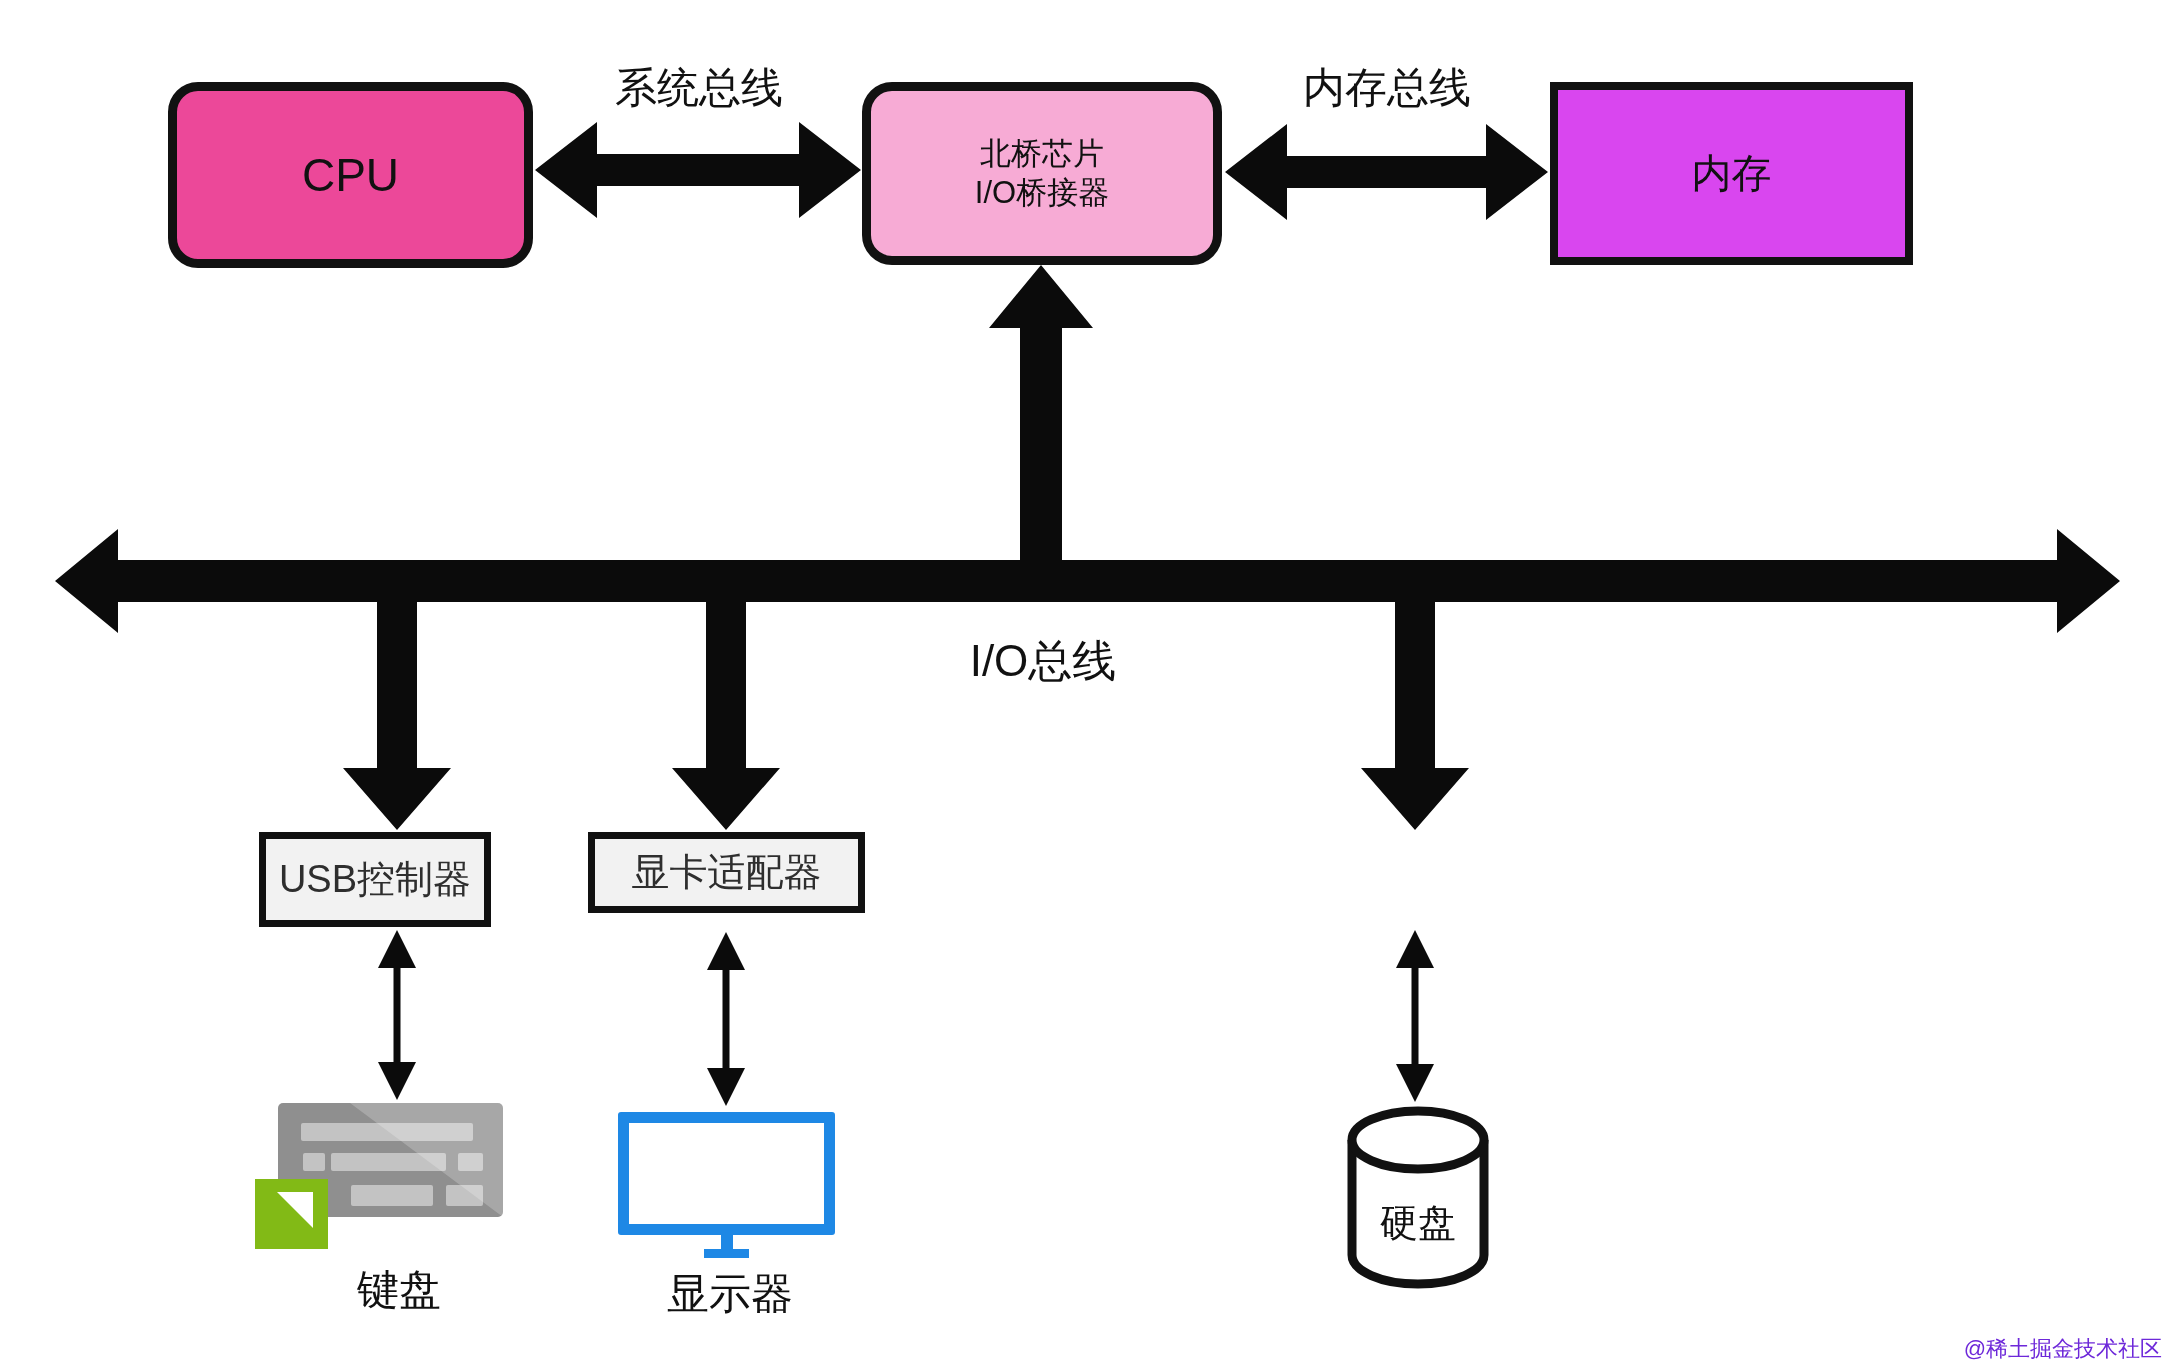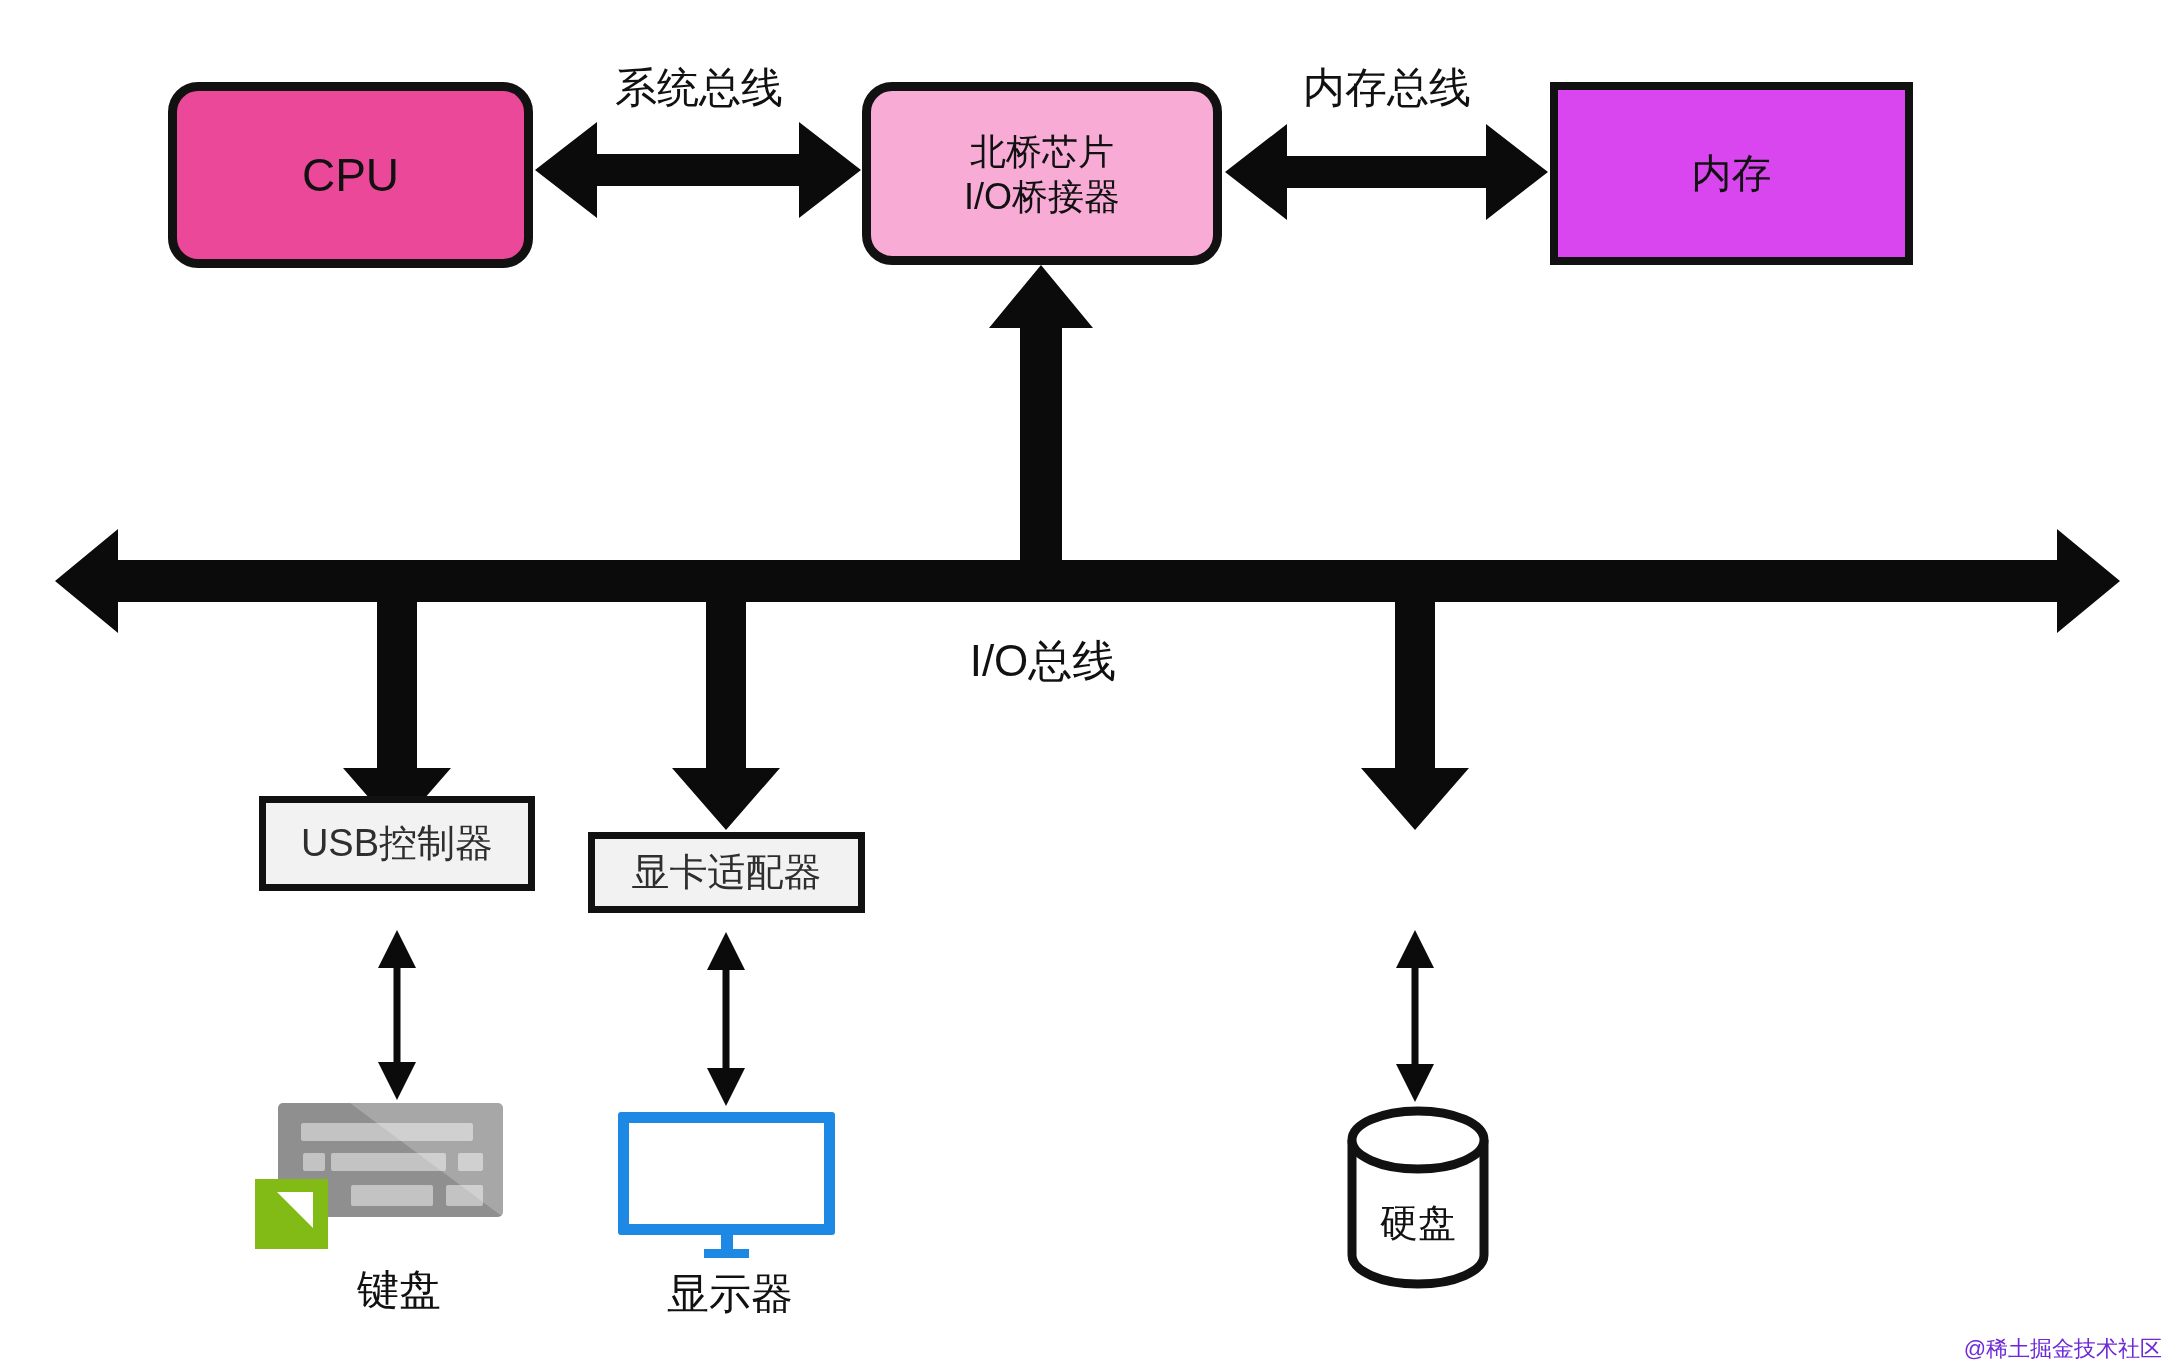--- a/index.html
+++ b/index.html
@@ -7,24 +7,24 @@
     position:relative;width:2170px;height:1372px;background:#ffffff;overflow:hidden;
     font-family:"Liberation Sans","DejaVu Sans",sans-serif;color:#111;
   }
   #arrows{position:absolute;left:0;top:0;width:2170px;height:1372px;}
   .node{
     position:absolute;display:flex;align-items:center;justify-content:center;
     text-align:center;box-sizing:border-box;background:#F2F2F2;border:8px solid #111;
   }
   .node.rounded{border-radius:30px;border-width:9px;}
   .cpu{left:168px;top:82px;width:365px;height:186px;font-size:46px;background:#6CA795;}
-  .bridge{left:862px;top:82px;width:360px;height:183px;font-size:36px;line-height:1.25;background:#F7ABD5;flex-direction:column;}
+  .bridge{left:862px;top:82px;width:360px;height:183px;font-size:31px;line-height:1.25;background:#F7ABD5;flex-direction:column;}
   .memory{left:1550px;top:82px;width:363px;height:183px;font-size:40px;}
   .controller{border-width:7px;font-size:38px;color:#2e2e2e;}
-  .usb-ctrl{left:259px;top:796px;width:276px;height:95px;}
+  .usb-ctrl{left:259px;top:832px;width:232px;height:95px;}
   .gpu-ctrl{left:588px;top:832px;width:277px;height:81px;}
   .hdd-ctrl{left:1278px;top:832px;width:275px;height:95px;}
   .buslabel{position:absolute;text-align:center;font-size:42px;color:#111;}
   .sysbus-label{left:558px;top:60px;width:282px;}
   .membus-label{left:1246px;top:60px;width:282px;}
   .iobus-label{left:903px;top:632px;width:280px;font-size:44px;}
   .devlabel{position:absolute;text-align:center;font-size:42px;color:#111;}
   .kb-label{left:319px;top:1262px;width:160px;}
   .mon-label{left:640px;top:1266px;width:180px;}
   .disk-label{left:1358px;top:1198px;width:120px;font-size:38px;}

